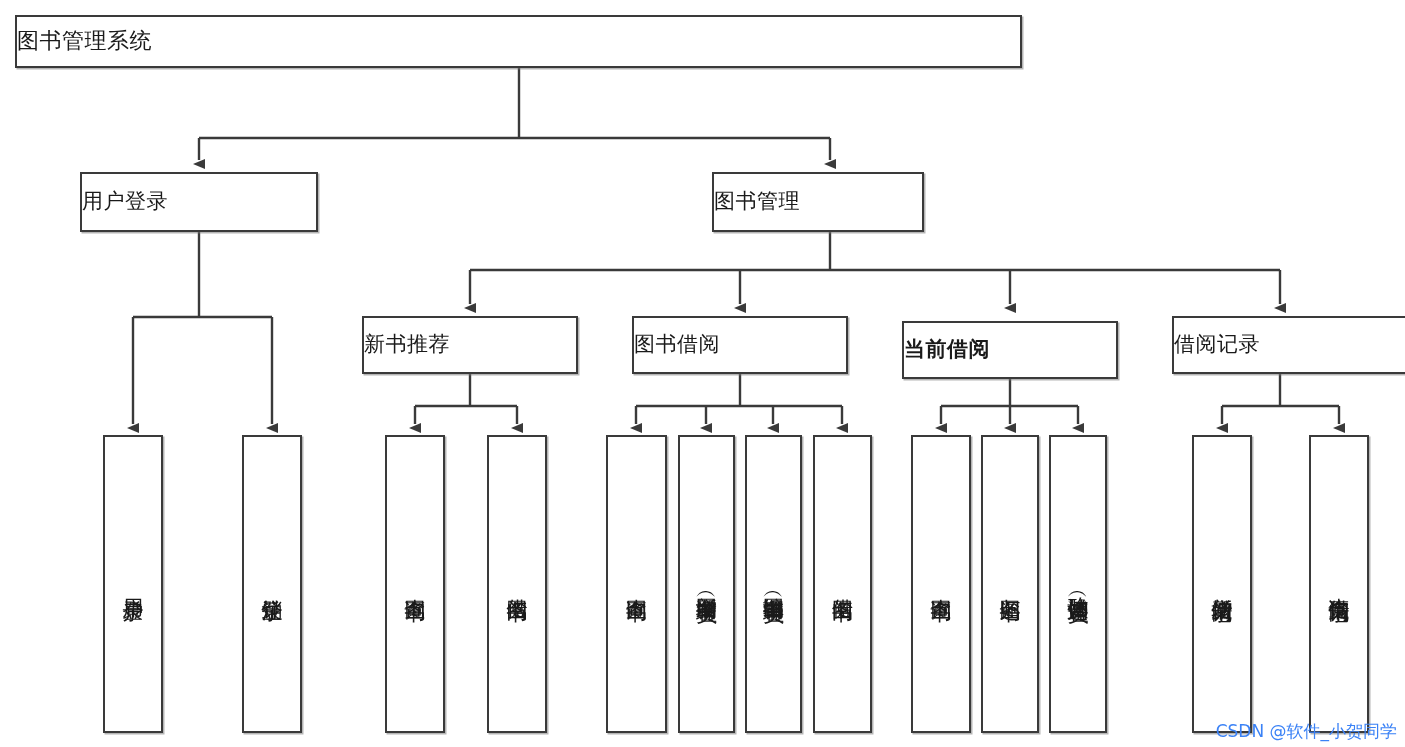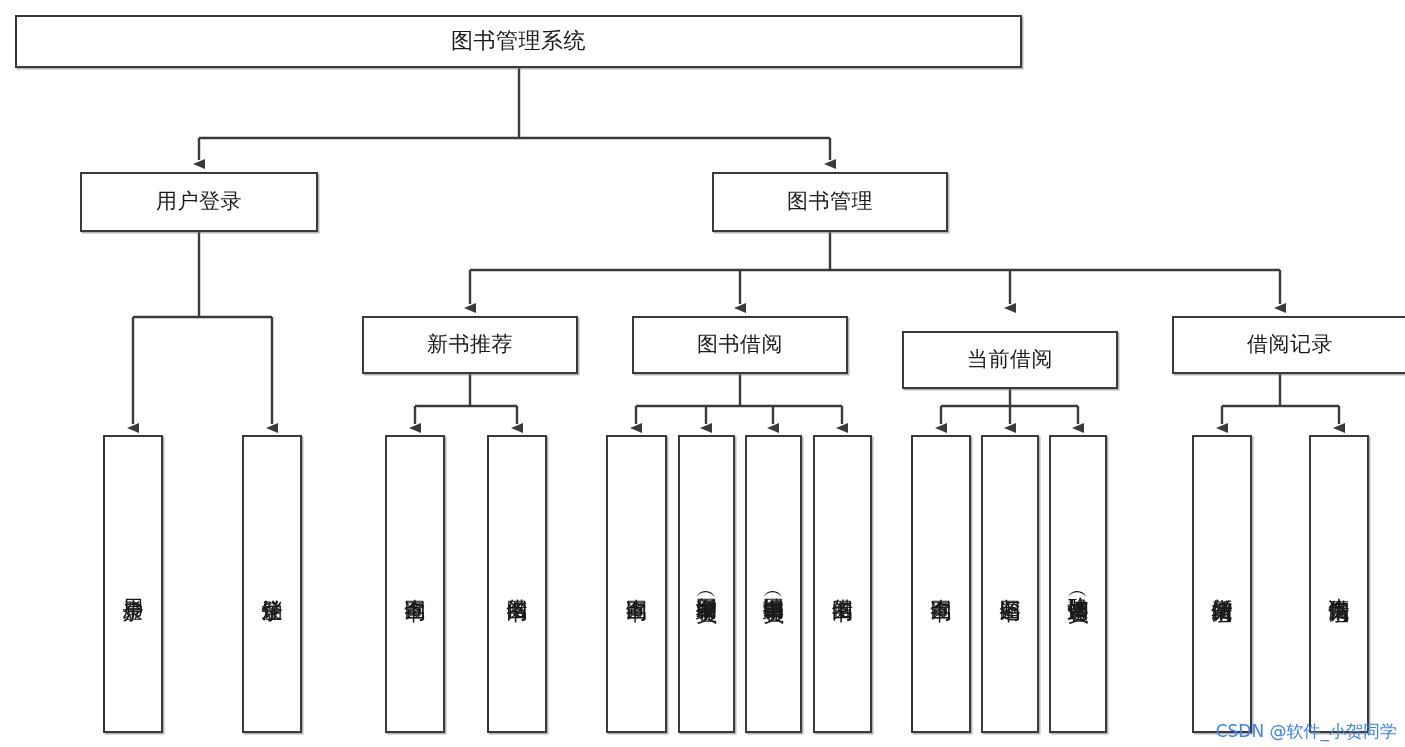--- a/index.html
+++ b/index.html
@@ -18,21 +18,20 @@
     background: #ffffff;
     overflow: hidden;
   }
   .node {
     position: absolute;
     box-sizing: border-box;
     border: 2px solid #3a3a3a;
     background: #ffffff;
     display: flex;
     align-items: center;
-    justify-content: center;
     color: #1a1a1a;
     box-shadow: 1.5px 1.5px 0 rgba(120,120,120,0.55);
   }
   .node.horiz {
     font-size: 21px;
     letter-spacing: 0.5px;
     line-height: 1.2;
     white-space: nowrap;
   }
   .node.root {
@@ -127,31 +126,31 @@
     </g>
   </svg>
 
   <div class="node horiz root" style="left:15px; top:15px; width:1007px; height:53px;">
     <span>图书管理系统</span>
   </div>
 
   <div class="node horiz" style="left:80px; top:172px; width:238px; height:60px;">
     <span>用户登录</span>
   </div>
-  <div class="node horiz" style="left:712px; top:172px; width:236px; height:60px;">
+  <div class="node horiz" style="left:712px; top:172px; width:212px; height:60px;">
     <span>图书管理</span>
   </div>
 
   <div class="node horiz" style="left:362px; top:316px; width:216px; height:58px;">
     <span>新书推荐</span>
   </div>
   <div class="node horiz" style="left:632px; top:316px; width:216px; height:58px;">
     <span>图书借阅</span>
   </div>
-  <div class="node horiz" style="left:902px; top:331px; width:216px; height:58px;">
+  <div class="node horiz" style="left:902px; top:321px; width:216px; height:58px;font-weight:bold;">
     <span>当前借阅</span>
   </div>
   <div class="node horiz" style="left:1172px; top:316px; width:236px; height:58px;">
     <span>借阅记录</span>
   </div>
 
   <div class="node vert" style="left:103px; top:435px; width:60px; height:298px;">
     <span class="vtext">用户登录</span>
   </div>
   <div class="node vert" style="left:242px; top:435px; width:60px; height:298px;">

